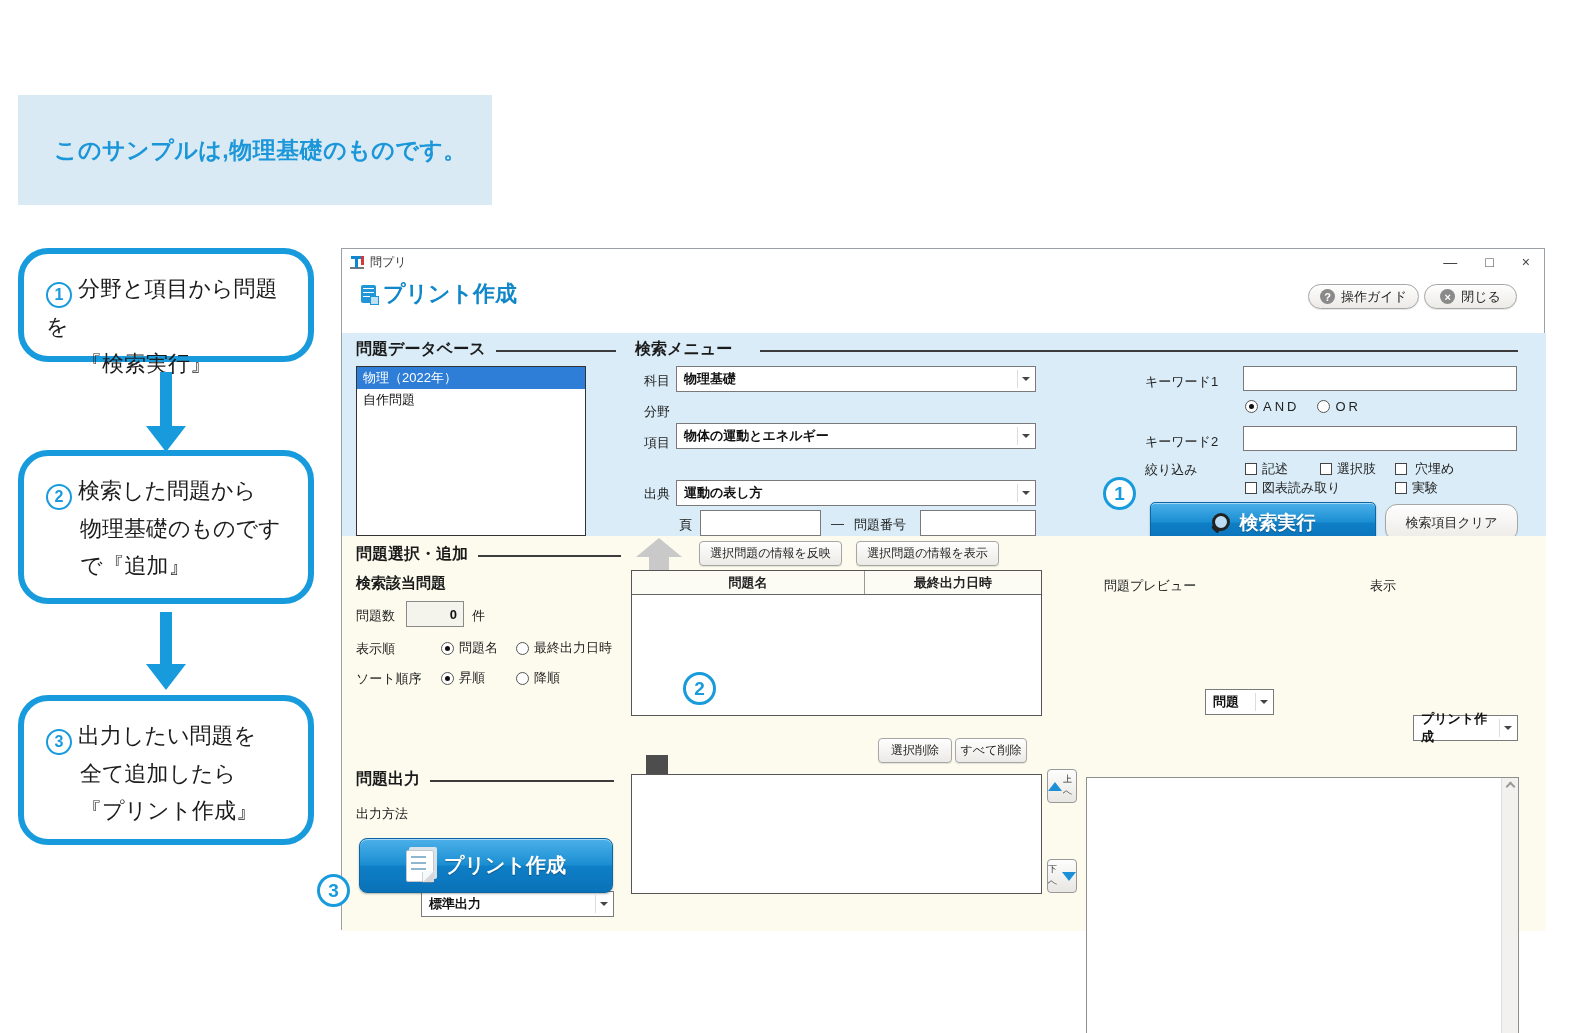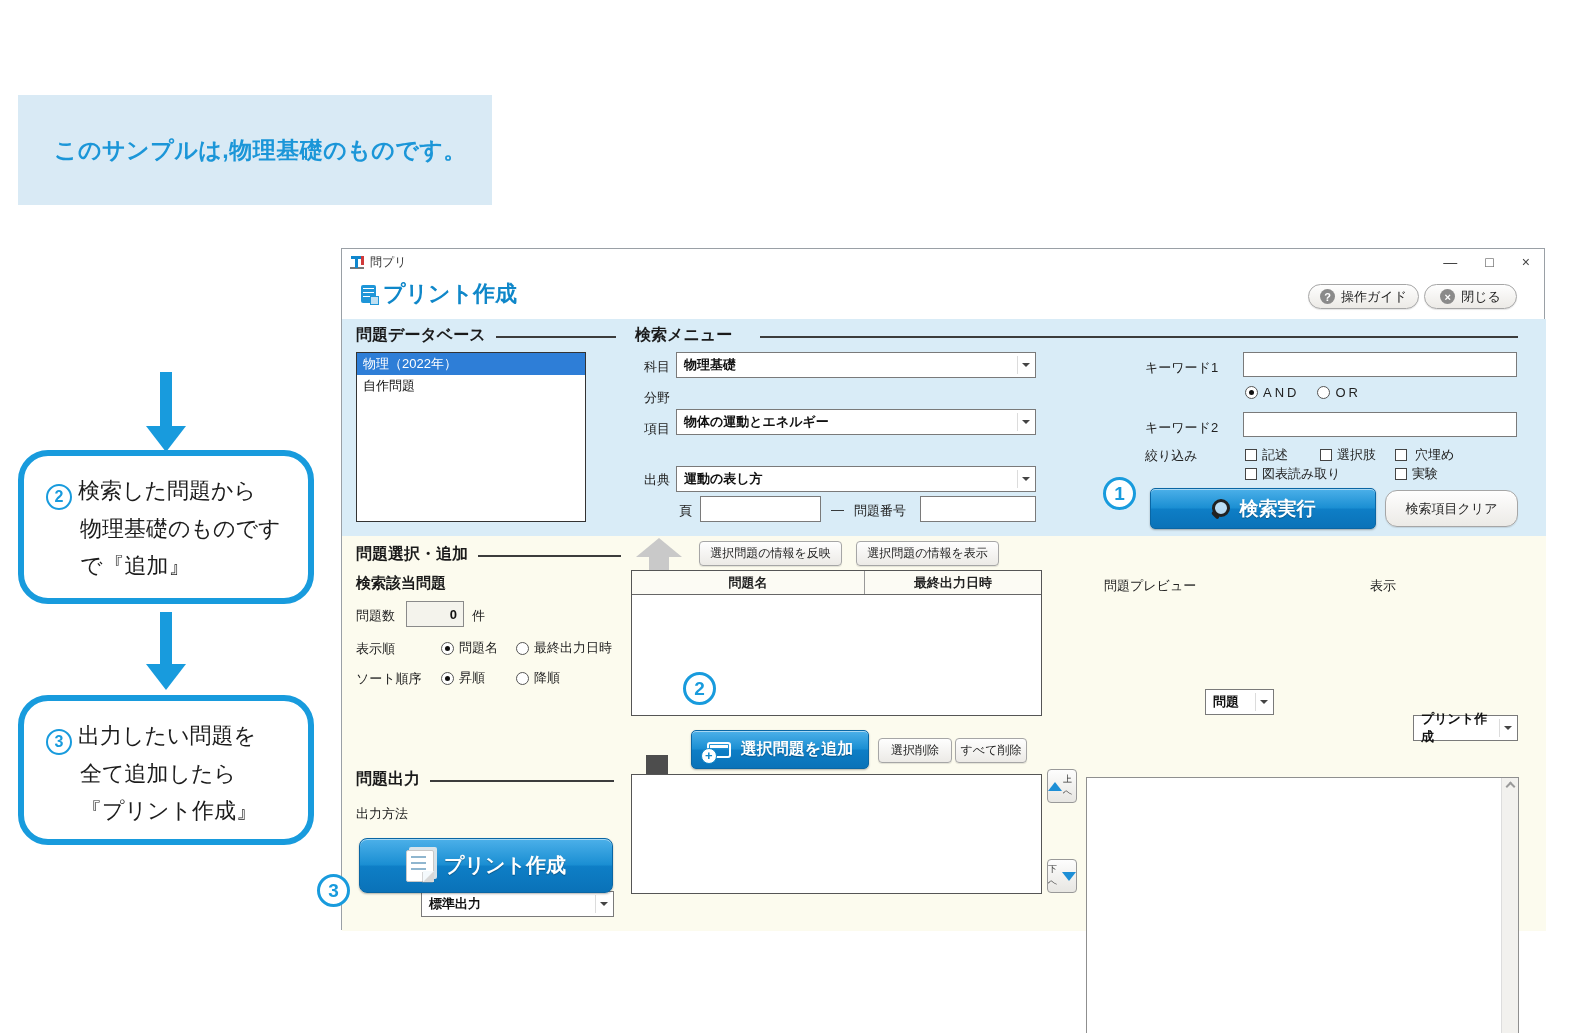--- a/index.html
+++ b/index.html
@@ -47,21 +47,21 @@
   .title-doc-icon::after { content:''; position:absolute; right:-3px; bottom:-2px; width:7px; height:7px;
               background:#bfe0f2; border:1px solid #1e96d8; }
 
   .btn-gray { background:linear-gradient(#fefefe,#eceae6); border:1px solid #a6a6a6; border-radius:4px;
               color:#222; display:flex; align-items:center; justify-content:center; gap:6px;
               font-size:12px; box-shadow:0 1px 1px rgba(0,0,0,.10); cursor:default; }
   .btn-pill { border-radius:13px; font-size:13px; }
   .gray-circle-icon { width:15px; height:15px; border-radius:50%; background:#8a8a8a; color:#fff;
               font-size:11px; font-weight:bold; display:inline-flex; align-items:center; justify-content:center; }
 
-  .search-section { position:absolute; left:0; top:70px; width:1204px; height:217px; background:#d9ecf7; }
+  .search-section { position:absolute; left:0; top:84px; width:1204px; height:217px; background:#d9ecf7; }
   .panel-section  { position:absolute; left:0; top:287px; width:1204px; height:395px; background:#fcfbee; }
 
   .section-title { display:flex; align-items:center; gap:10px; font-size:16px; font-weight:bold; color:#1a1a1a; }
   .section-title .rule { flex:1; border-top:2px solid #3c3c3c; margin-top:3px; }
 
   .listbox { background:#fff; border:1px solid #333; font-size:13px; color:#111; }
   .listbox .row { height:22px; line-height:22px; padding-left:6px; }
   .listbox .row.sel { background:#2e7ed7; color:#fff; }
 
   .lbl13 { font-size:13px; color:#222; }
@@ -147,20 +147,24 @@
 </style>
 </head>
 <body>
 
 <div class="root">
 
   <div class="abs banner">
     <span>このサンプルは,物理基礎のものです。</span>
   </div>
 
+  <div class="abs flow-box" style="left:18px; top:248px; width:296px; height:114px;">
+    <div><span class="badge">1</span><span>分野と項目から問題を</span></div>
+    <div class="indent">『検索実行』</div>
+  </div>
   <div class="abs flow-arrow" style="left:146px; top:372px; height:80px;">
     <div class="shaft" style="height:54px;"></div>
       <div class="head"></div>
   </div>
 
   <div class="abs flow-box" style="left:18px; top:450px; width:296px; height:154px;">
     <div><span class="badge">2</span><span>検索した問題から</span></div>
     <div class="indent">物理基礎のものです</div>
     <div class="indent">で『追加』</div>
   </div>
@@ -332,24 +336,20 @@
       </span>
       <span class="abs opt" style="left:174px; top:133px;">
         <span class="radio"></span>
         <span>降順</span>
       </span>
 
       <div class="abs dark-down-arrow" style="left:291px; top:185px; width:48px; height:58px;">
         <div class="shaft"></div>
           <div class="head"></div>
       </div>
-      <div class="abs btn-blue" style="left:349px; top:194px; width:178px; height:39px; font-size:16px;">
-        <span class="card-icon"></span>
-        <span>選択問題を追加</span>
-      </div>
       <div class="abs btn-gray" style="left:536px; top:202px; width:74px; height:25px;">
         <span>選択削除</span>
       </div>
       <div class="abs btn-gray" style="left:613px; top:202px; width:72px; height:25px;">
         <span>すべて削除</span>
       </div>
 
       <div class="abs" style="left:289px; top:238px; width:411px; height:120px; background:#fff; border:1px solid #555;"></div>
       <div class="abs updown-btn" style="left:705px; top:233px; width:30px; height:34px;">
         <span class="tri-up"></span>

